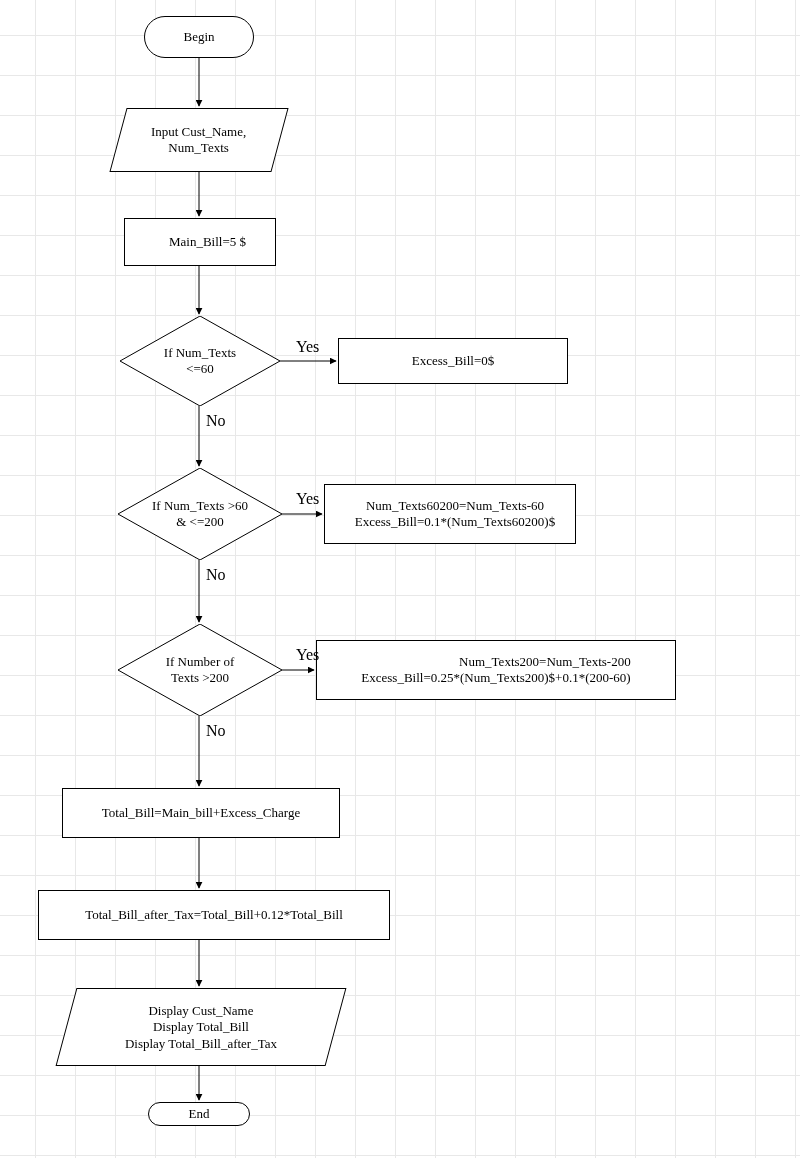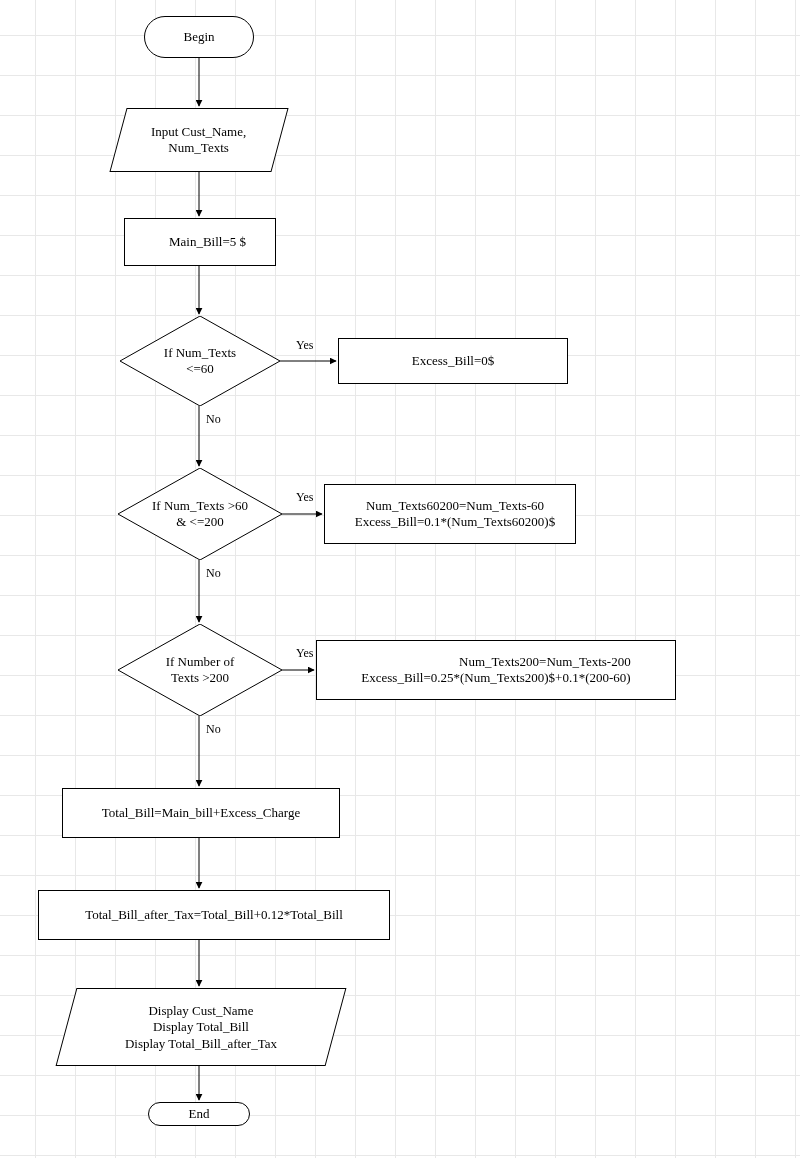--- a/index.html
+++ b/index.html
@@ -57,21 +57,21 @@
     width: 100%;
     height: 100%;
   }
   .diamond .label {
     position: relative;
     z-index: 1;
     padding: 0 14px;
   }
   .edge-label {
     position: absolute;
-    font-size: 12px;
+    font-size: 16px;
     background: transparent;
   }
   svg.arrows {
     position: absolute;
     inset: 0;
     width: 800px;
     height: 1158px;
     pointer-events: none;
   }
 </style>

